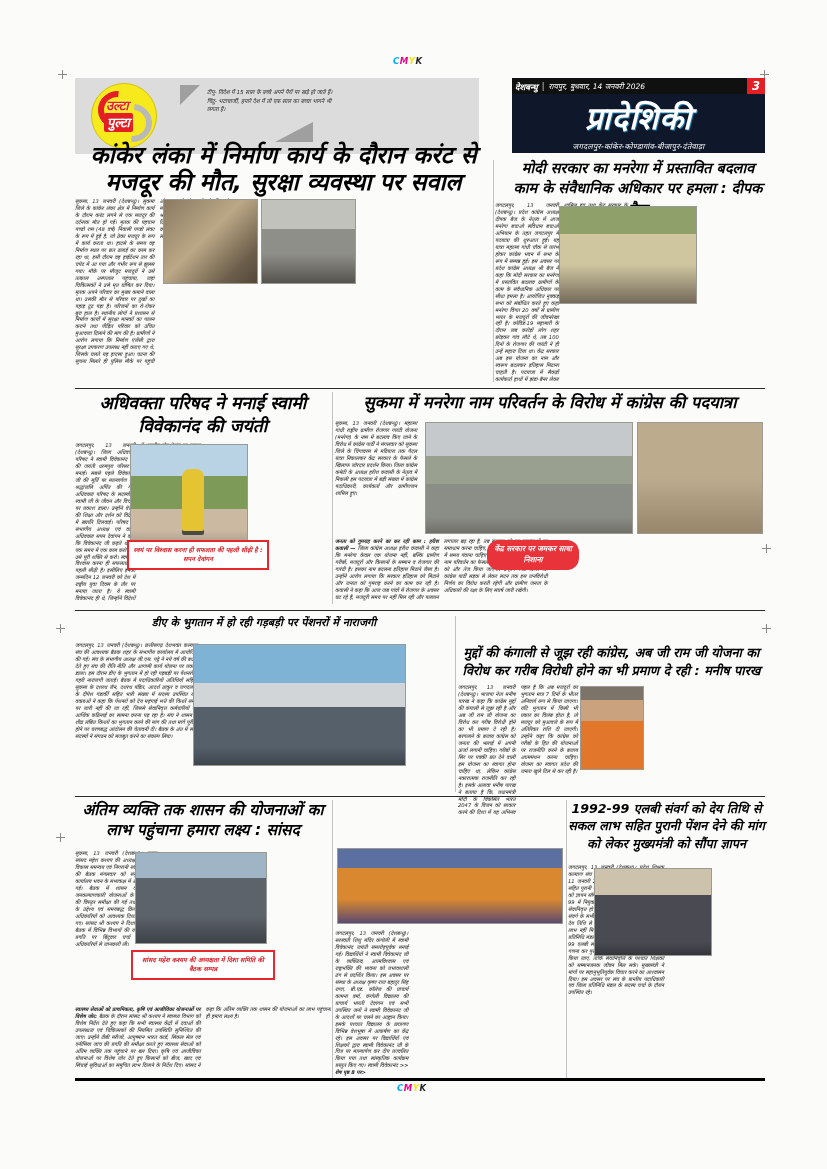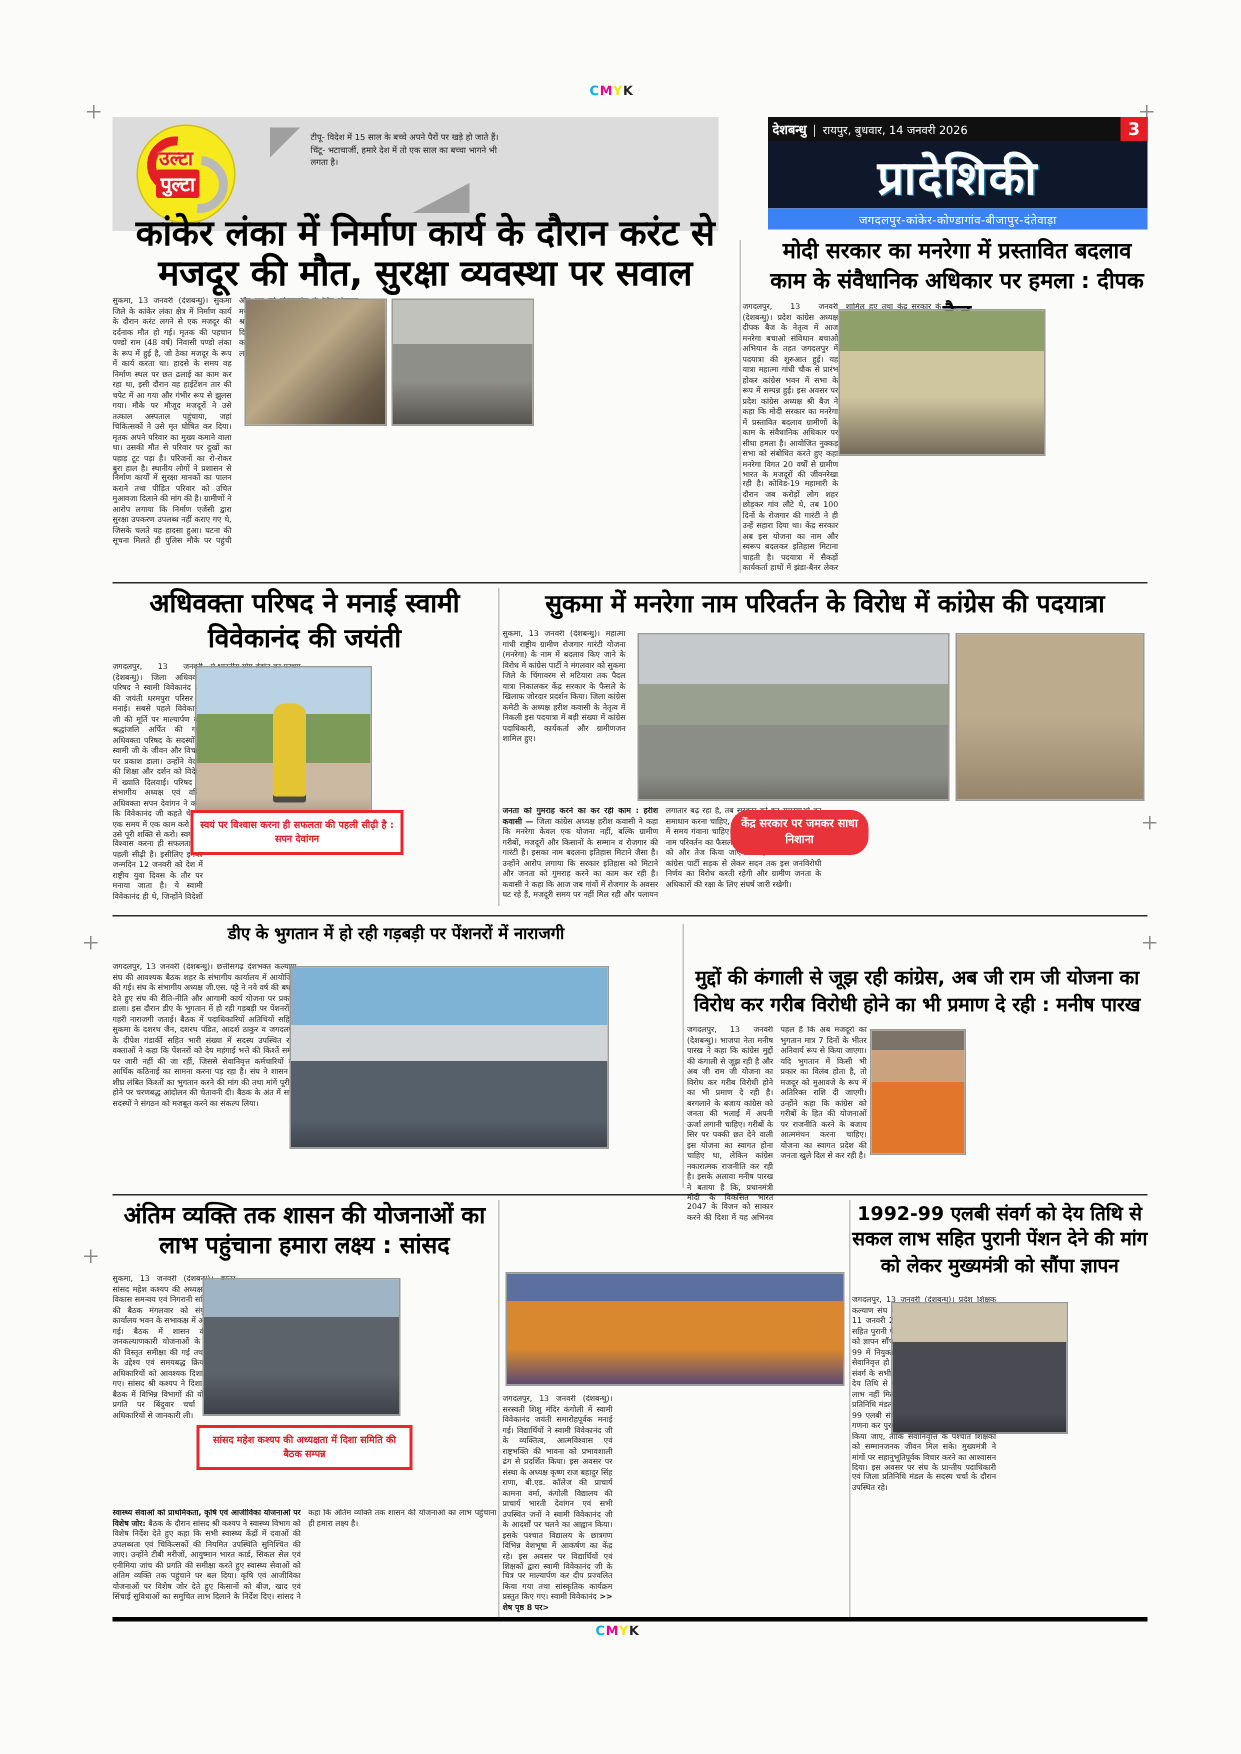--- a/index.html
+++ b/index.html
@@ -1,17 +1,17 @@
 <!DOCTYPE html>
 <html><head>
 <meta charset="utf-8">
 <style>
   html,body{margin:0;padding:0;}
   body{width:827px;height:1169px;position:relative;background:#fbfbfa;font-family:"DejaVu Sans",sans-serif;}
-  .page{position:absolute;inset:0;overflow:hidden;}
+  .page{position:absolute;inset:0;overflow:hidden;font-style:italic;}
   
   .cmyk{position:absolute;font-size:8.5px;font-weight:bold;letter-spacing:.5px;}
   .cmyk .c{color:#00aeef}.cmyk .m{color:#ec008c}.cmyk .y{color:#f5e410}.cmyk .k{color:#231f20}
   .crop{position:absolute;width:9px;height:9px;}
   .crop::before{content:"";position:absolute;left:4px;top:0;bottom:0;width:1px;background:#8a8a8a;}
   .crop::after{content:"";position:absolute;top:4px;left:0;right:0;height:1px;background:#8a8a8a;}
   
   .strip{position:absolute;left:75px;top:78px;width:404px;height:76px;background:#dcdcdc;}
   .logo{position:absolute;left:16px;top:5px;width:64px;height:64px;border-radius:50%;background:#f7ea1c;border:1px solid #cfc113;}
   .logo .arc-red{position:absolute;left:6px;top:7px;width:26px;height:26px;border:6px solid #e31e24;border-radius:50%;border-right-color:transparent;border-bottom-color:transparent;transform:rotate(-40deg);}
@@ -22,21 +22,21 @@
   .tri-big{position:absolute;left:200px;top:44px;width:0;height:0;border-bottom:20px solid #9f9f9f;border-left:38px solid transparent;}
   .joke{position:absolute;left:132px;top:10px;width:132px;font-size:5.6px;line-height:1.55;color:#1f1f1f;}
   
   .header{position:absolute;left:512px;top:78px;width:253px;}
   .hbar1{height:16px;background:#101010;color:#fff;display:flex;align-items:center;padding:0 0 0 3px;box-sizing:border-box;}
   .paper{font-size:8.5px;font-weight:bold;}
   .hdiv{margin:0 4px;font-size:8px;color:#ddd;}
   .hdate{font-size:7.5px;}
   .pageno{margin-left:auto;width:18px;height:16px;background:#e31e24;color:#fff;font-size:11.5px;font-weight:bold;display:flex;align-items:center;justify-content:center;}
   .banner{height:45px;background:#0f172a;color:#fff;font-size:31px;font-weight:bold;display:flex;align-items:center;justify-content:center;letter-spacing:1px;text-shadow:1px 1px 0 #1a7eae;}
-  .hbar2{height:14px;background:#3b82f6;color:#fff;font-size:7.6px;display:flex;align-items:center;justify-content:center;letter-spacing:.3px;}
+  .hbar2{height:14px;background:#0f172a;color:#fff;font-size:7.6px;display:flex;align-items:center;justify-content:center;letter-spacing:.3px;}
   
   .article{position:absolute;}
   .hl{font-weight:bold;color:#000;text-align:center;}
   .body{position:absolute;left:0;right:0;text-align:justify;font-size:5.2px;line-height:1.34;color:#1b1b1b;overflow:hidden;column-gap:5px;column-fill:auto;}
   .body b{font-weight:bold;}
   .photo{position:absolute;border:1px solid #9a9a94;box-sizing:border-box;}
   .statue{position:absolute;left:44%;top:22%;width:22px;height:62px;background:#e5c434;border-radius:8px 8px 2px 2px;box-shadow:0 4px 0 #4a4a44;}
   .caption-box{position:absolute;background:#fff;border:2px solid #e8262d;color:#d6212a;font-weight:bold;font-size:6.4px;line-height:1.4;text-align:center;display:flex;align-items:center;justify-content:center;padding:2px 3px;box-sizing:border-box;}
   .red-box{position:absolute;background:#e8333a;color:#fff;font-weight:bold;font-size:7.4px;line-height:1.45;text-align:center;display:flex;align-items:center;justify-content:center;padding:2px 4px;box-sizing:border-box;border-radius:12px;}
   .hrule{position:absolute;left:75px;width:690px;border-top:1px solid #2a2a2a;}

